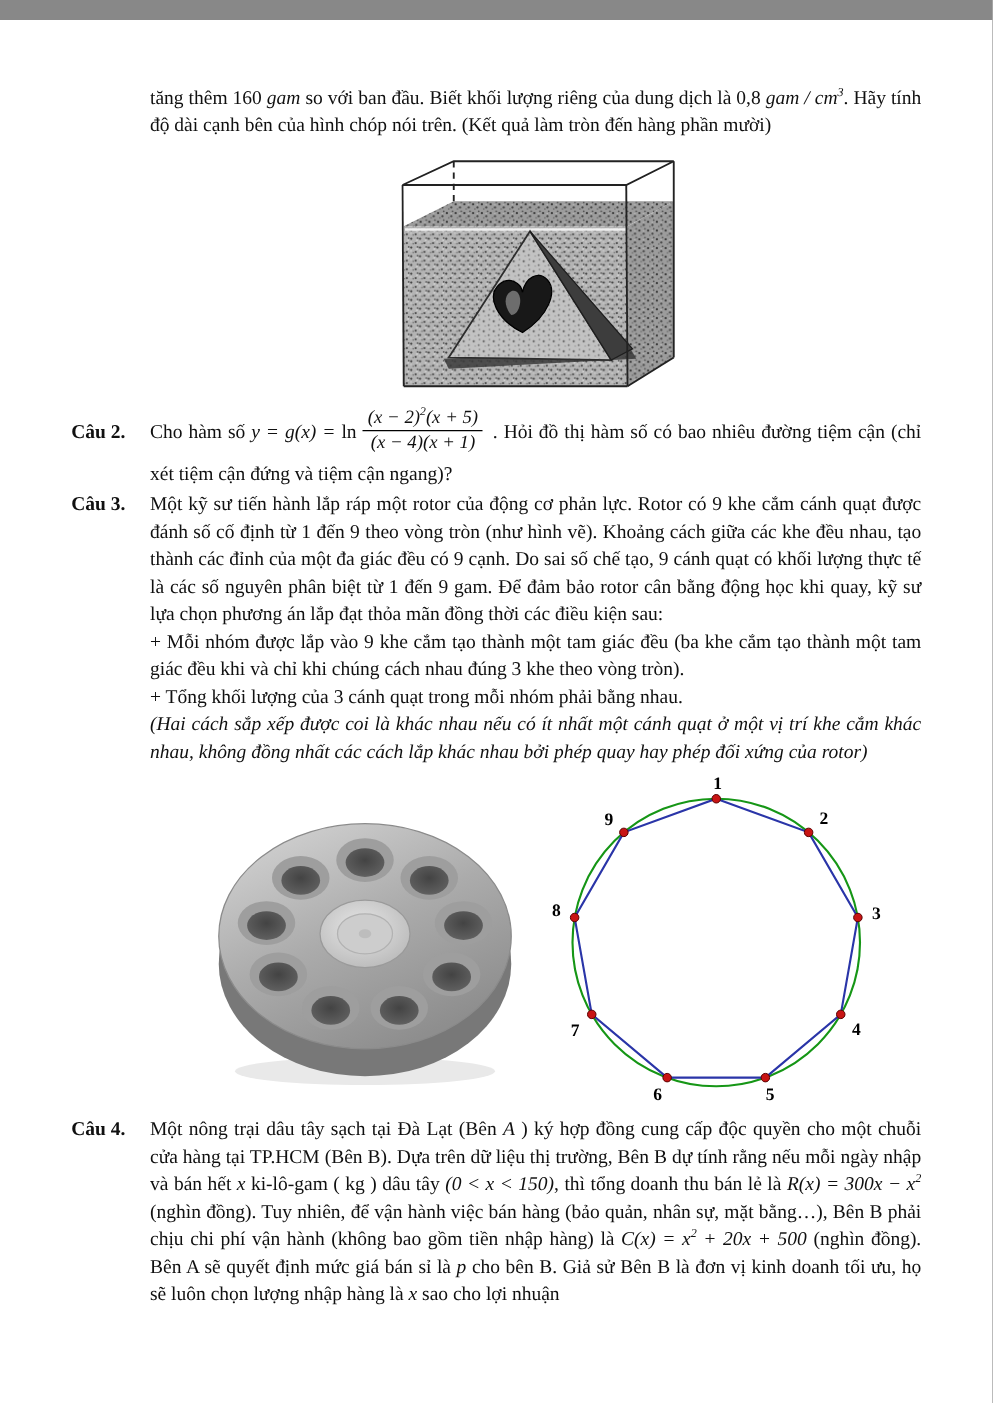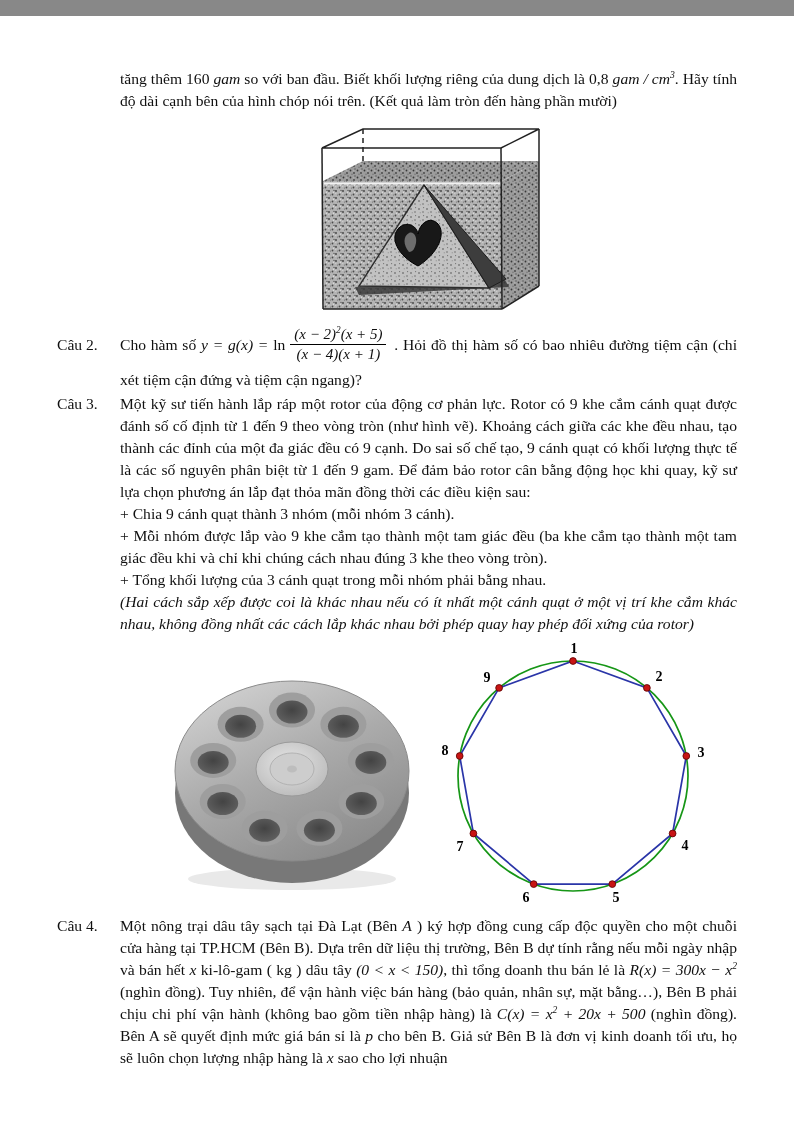--- a/index.html
+++ b/index.html
@@ -14,21 +14,21 @@
     color:#101010;
     box-sizing:border-box;
     padding:52px 57px 0 57px;
     overflow:hidden;
   }
   .qpara{ text-align:justify; padding-left:63px; }
   .hang{ text-indent:-63px; }
   .hang > *{ text-indent:0; }
   .qlabel{
     display:inline-block; width:63px;
-    font-weight:normal;
+    font-weight:bold;
     text-indent:0;
   }
   .it{ font-style:italic; }
   sup{ font-size:62%; line-height:0; }
   .frac{
     display:inline-block; vertical-align:middle;
     text-align:center; margin:1px 3px 5px 5px;
     font-size:15px; line-height:19px;
   }
   .frac .num{ display:block; border-bottom:1.2px solid #000; padding:0 4px 0 4px;text-align:center; }
@@ -110,21 +110,20 @@
   </div>
 
   <div class="qpara hang q2-block">
     <span class="qlabel">Câu 2.</span><span>Cho hàm số </span><span><span class="it">y = g(x) = </span><span>ln</span></span><span class="frac"><span class="num"><span class="it">(x − 2)</span><sup class="it">2</sup><span class="it">(x + 5)</span></span><span class="den"><span class="it">(x − 4)(x + 1)</span></span></span><span><span> . Hỏi đồ thị hàm số có bao nhiêu đường tiệm cận (chỉ xét tiệm cận đứng và tiệm cận ngang)?</span></span>
   </div>
 
   <div class="q3-block">
     <div class="qpara hang">
       <span class="qlabel">Câu 3.</span><span>Một kỹ sư tiến hành lắp ráp một rotor của động cơ phản lực. Rotor có 9 khe cắm cánh quạt được đánh số cố định từ 1 đến 9 theo vòng tròn (như hình vẽ). Khoảng cách giữa các khe đều nhau, tạo thành các đỉnh của một đa giác đều có 9 cạnh. Do sai số chế tạo, 9 cánh quạt có khối lượng thực tế là các số nguyên phân biệt từ 1 đến 9 gam. Để đảm bảo rotor cân bằng động học khi quay, kỹ sư lựa chọn phương án lắp đạt thỏa mãn đồng thời các điều kiện sau:</span>
     </div>
-    <div class="qpara">+ Chia 9 cánh quạt thành 3 nhóm (mỗi nhóm 3 cánh).</div>
     <div class="qpara">+ Mỗi nhóm được lắp vào 9 khe cắm tạo thành một tam giác đều (ba khe cắm tạo thành một tam giác đều khi và chỉ khi chúng cách nhau đúng 3 khe theo vòng tròn).</div>
     <div class="qpara">+ Tổng khối lượng của 3 cánh quạt trong mỗi nhóm phải bằng nhau.</div>
     <div class="qpara it">(Hai cách sắp xếp được coi là khác nhau nếu có ít nhất một cánh quạt ở một vị trí khe cắm khác nhau, không đồng nhất các cách lắp khác nhau bởi phép quay hay phép đối xứng của rotor)</div>
   </div>
 
   <div class="figures-row">
 
     <svg class="fig-rotor" width="258" height="238" viewBox="0 0 258 238">
       <defs>
         <linearGradient id="discGrad" x1="0" y1="0" x2="0.6" y2="1">

